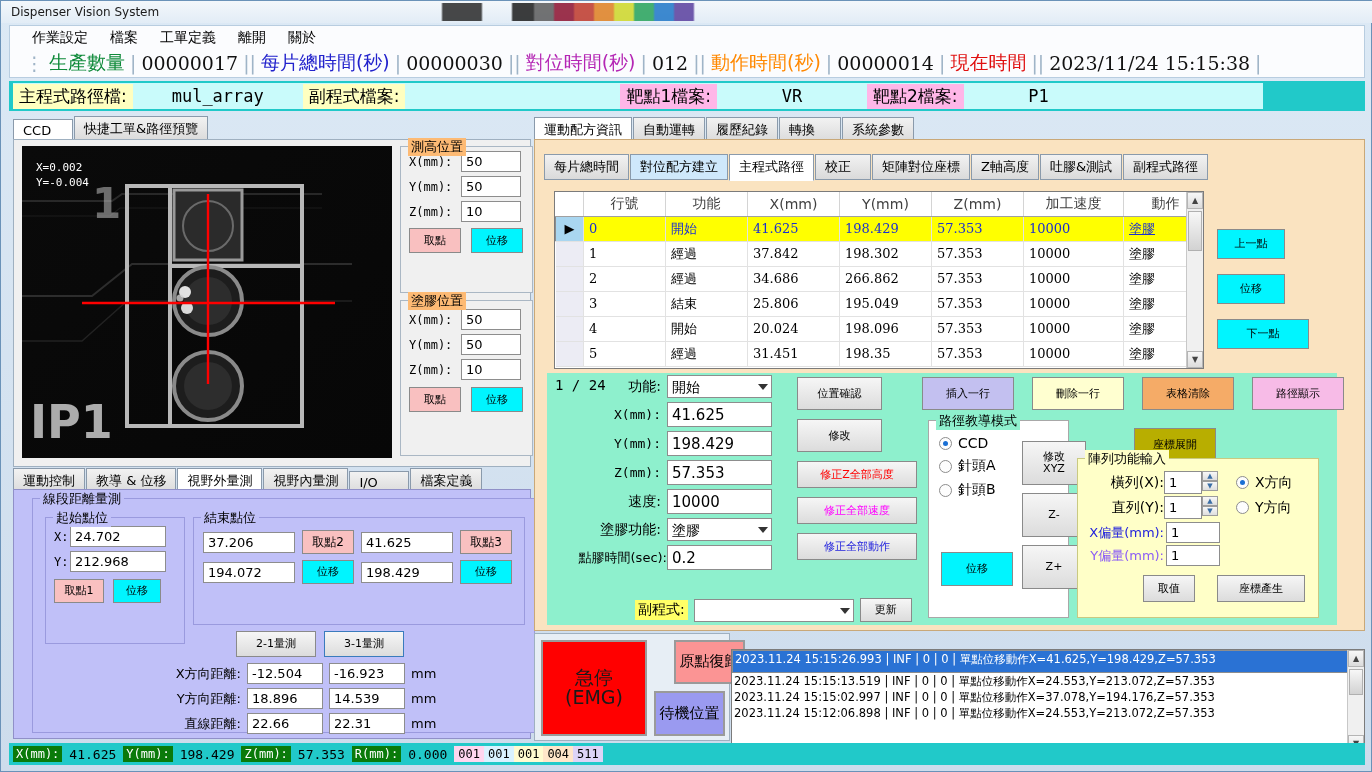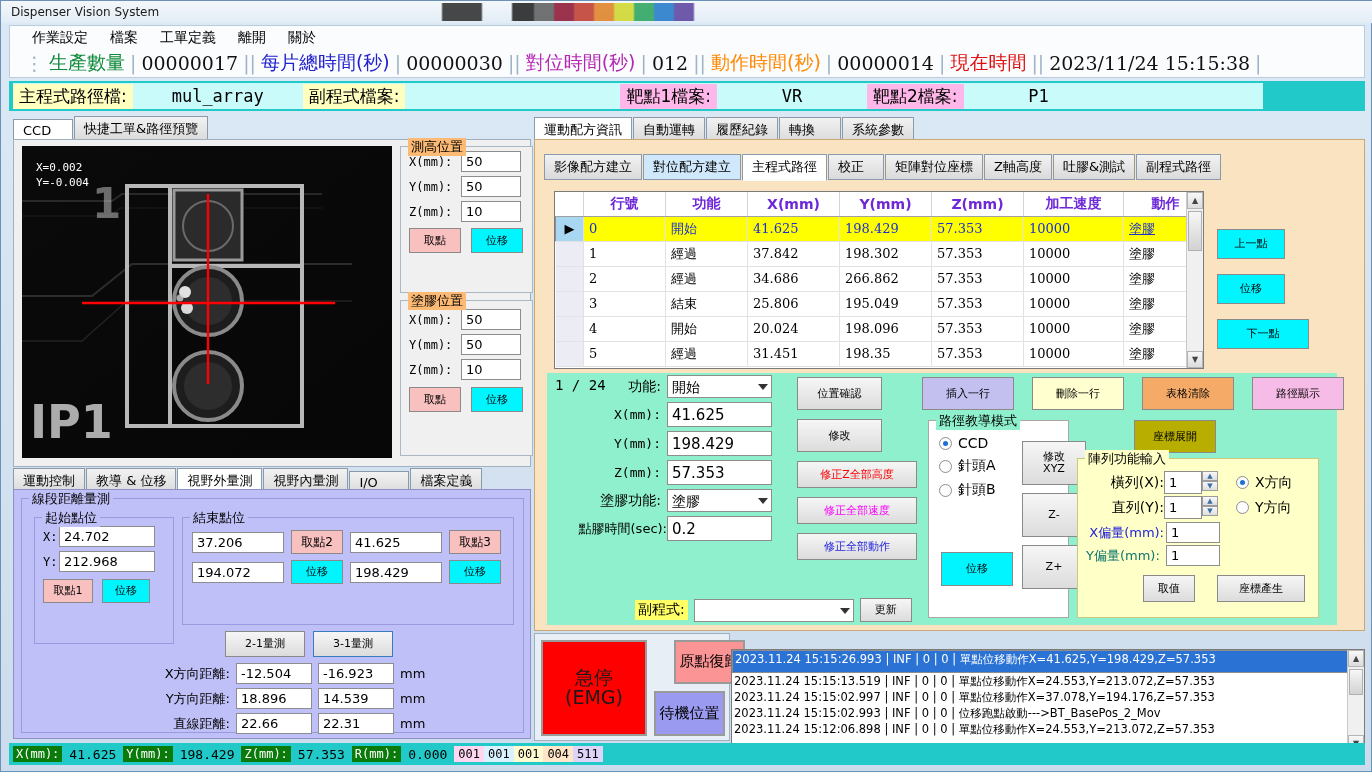--- a/index.html
+++ b/index.html
@@ -123,21 +123,21 @@
     border:1px solid #8a8a8a; background:linear-gradient(to bottom,#f6f6f6,#dcdcdc);
     font-size:11px; text-align:center; line-height:1.05; display:flex;
     align-items:center; justify-content:center; color:#000; cursor:default;
   }
   .btn.pink  { background:#f9c0c0; }
   .btn.cyan  { background:#00f5ff; }
   .btn.violet{ background:#c3c0f0; }
   .btn.cream { background:#ffffd0; }
   .btn.orange{ background:#f5ab67; }
   .btn.magenta{ background:#f7bbe7; }
-  .btn.olive { background:#b8ae00; }
+  .btn.olive { background:#b8ae00;margin-top:8px; }
   .btn.red   { background:#ff0000; color:#1a1a1a; }
   .btn.salmon{ background:#fb9494;margin-left:20px; }
   .btn.periw { background:#9a9af0; }
   
   #meas-tabs { left:12px; top:466px; }
   .meas-body {
     position:absolute; left:12px; top:488px; width:518px; height:250px;
     background:#c0c0f8; border:1px solid #9090c8;
   }
   .grp.lav { background:#c0c0f8; border-color:#9a9ade; }
@@ -149,21 +149,21 @@
     background:#fae3c0; border:1px solid #c9a878;
   }
   #sub-tabs { left:543px; top:152px; }
   .grid-wrap {
     position:absolute; left:553px; top:190px; width:650px; height:178px;
     background:#fff; border:1px solid #7b7b7b; overflow:hidden;
   }
   table.grid { border-collapse:collapse; width:632px; table-layout:fixed; }
   table.grid th {
     background:#fff; border-right:1px solid #d4d4d4; border-bottom:1px solid #a0a0a0;
-    font-size:14px; font-weight:bold; height:24px; color:#6d28d9;
+    font-size:14px; font-weight:normal; height:24px; color:#404040;
     font-family:"DejaVu Sans","Liberation Sans",sans-serif;
   }
   table.grid td {
     border-right:1px solid #e2e2e2; border-bottom:1px solid #e2e2e2;
     font-size:13px; height:25px; padding-left:5px; color:#000;
     font-family:"DejaVu Serif","Liberation Serif",serif;
     white-space:nowrap; overflow:hidden;
   }
   table.grid tr.sel td { background:#ffff00; color:#1b30d0; }
   table.grid td.rowhdr { background:#ececf4; padding:0; text-align:center; }
@@ -381,21 +381,21 @@
   <div class="tabstrip" id="meas-tabs">
     <div class="tab">運動控制</div>
     <div class="tab">教導 &amp; 位移</div>
     <div class="tab active">視野外量測</div>
     <div class="tab">視野內量測</div>
     <div class="tab" style="width:60px">I/O</div>
     <div class="tab">檔案定義</div>
   </div>
 
   <div class="meas-body">
-    <div class="grp lav" style="left:7px; top:8px; width:503px; height:235px;">
+    <div class="grp lav" style="left:18px; top:8px; width:503px; height:235px;">
       <span class="gtitle">線段距離量測</span>
 
       <div class="grp lav" style="left:12px; top:18px; width:140px; height:127px;">
         <span class="gtitle">起始點位</span>
         <div class="fieldrow" style="margin-top:8px">
           <span class="fl" style="width:16px">X:</span>
           <span class="tbox" style="width:96px">24.702</span>
         </div>
         <div class="fieldrow">
           <span class="fl" style="width:16px">Y:</span>
@@ -455,21 +455,21 @@
     <div class="tab active">運動配方資訊</div>
     <div class="tab">自動運轉</div>
     <div class="tab">履歷紀錄</div>
     <div class="tab" style="width:62px">轉換</div>
     <div class="tab">系統參數</div>
   </div>
 
   <div class="right-body"></div>
 
   <div class="tabstrip" id="sub-tabs">
-    <div class="tab">影像配方建立</div>
+    <div class="tab">每片總時間</div>
     <div class="tab hl">對位配方建立</div>
     <div class="tab active">主程式路徑</div>
     <div class="tab" style="width:56px">校正</div>
     <div class="tab">矩陣對位座標</div>
     <div class="tab">Z軸高度</div>
     <div class="tab">吐膠&amp;測試</div>
     <div class="tab">副程式路徑</div>
   </div>
 
   <div class="grid-wrap">
@@ -586,20 +586,24 @@
       </div>
       <div style="display:flex; align-items:center; justify-content:flex-end; gap:6px; margin-bottom:4px;">
         <span class="lblr" style="font-family:'DejaVu Sans Mono',monospace;font-size:13px">Y(mm):</span>
         <span class="tbox" style="width:105px;height:25px;line-height:24px;font-size:15px">198.429</span>
       </div>
       <div style="display:flex; align-items:center; justify-content:flex-end; gap:6px; margin-bottom:4px;">
         <span class="lblr" style="font-family:'DejaVu Sans Mono',monospace;font-size:13px">Z(mm):</span>
         <span class="tbox" style="width:105px;height:25px;line-height:24px;font-size:15px">57.353</span>
       </div>
       <div style="display:flex; align-items:center; justify-content:flex-end; gap:6px; margin-bottom:4px;">
+        <span class="lblr">速度:</span>
+        <span class="tbox" style="width:105px;height:25px;line-height:24px;font-size:15px">10000</span>
+      </div>
+      <div style="display:flex; align-items:center; justify-content:flex-end; gap:6px; margin-bottom:4px;">
         <span class="lblr">塗膠功能:</span>
         <span class="sel" style="width:105px">塗膠<i class="arw"></i></span>
       </div>
       <div style="display:flex; align-items:center; justify-content:flex-end; gap:0;">
         <span class="lblr" style="font-size:13px">點膠時間(sec):</span>
         <span class="tbox" style="width:105px;height:25px;line-height:24px;font-size:15px">0.2</span>
       </div>
     </div>
 
     <div style="position:absolute; left:88px; top:225px; display:flex; align-items:center; gap:6px;">
@@ -684,21 +688,21 @@
               <span class="dot"></span>
               <span>Y方向</span>
             </span>
         </span>
       </div>
       <div style="display:flex; align-items:center; margin:3px 0 0 8px;">
         <span style="width:78px;text-align:right;font-size:13px;color:#2222dd">X偏量(mm):</span>
         <span class="tbox" style="width:54px;margin-left:2px">1</span>
       </div>
       <div style="display:flex; align-items:center; margin:2px 0 0 8px;">
-        <span style="width:78px;font-size:13px;color:#0f766e">Y偏量(mm):</span>
+        <span style="width:78px;text-align:right;font-size:13px;color:#8b5cf6">Y偏量(mm):</span>
         <span class="tbox" style="width:54px;margin-left:2px">1</span>
       </div>
       <div style="display:flex; gap:22px; margin:9px 0 0 65px;">
         <div class="btn" style="width:52px;height:27px">取值</div>
         <div class="btn" style="width:88px;height:27px">座標產生</div>
       </div>
     </div>
   </div>
 
   <div style="position:absolute; left:533px; top:632px; width:196px; height:108px; background:#e7eef5; border:1px solid #9fb0c0;">
@@ -707,21 +711,20 @@
       <span>(EMG)</span>
     </div>
     <div class="btn salmon" style="position:absolute;left:119px;top:6px;width:71px;height:44px;font-size:15px;border:2px solid #9a9a9a">原點復歸</div>
     <div class="btn periw" style="position:absolute;left:119px;top:57px;width:71px;height:45px;font-size:15px;border:2px solid #9a9a9a">待機位置</div>
   </div>
 
   <div class="logbox">
     <div class="logline sel">2023.11.24 15:15:26.993 | INF | 0 | 0 | 單點位移動作X=41.625,Y=198.429,Z=57.353</div>
     <div class="logline">2023.11.24 15:15:13.519 | INF | 0 | 0 | 單點位移動作X=24.553,Y=213.072,Z=57.353</div>
     <div class="logline">2023.11.24 15:15:02.997 | INF | 0 | 0 | 單點位移動作X=37.078,Y=194.176,Z=57.353</div>
-    <div class="logline">2023.11.24 15:15:02.993 | INF | 0 | 0 | 位移跑點啟動---&gt;BT_BasePos_2_Mov</div>
     <div class="logline">2023.11.24 15:12:06.898 | INF | 0 | 0 | 單點位移動作X=24.553,Y=213.072,Z=57.353</div>
     <div class="vscroll">
       <div class="vsbtn">▲</div>
       <div class="vsbtn">▼</div>
       <div class="vthumb" style="height:26px"></div>
     </div>
   </div>
 
   <div class="statusbar">
     <span class="sb-lbl">X(mm):</span>

